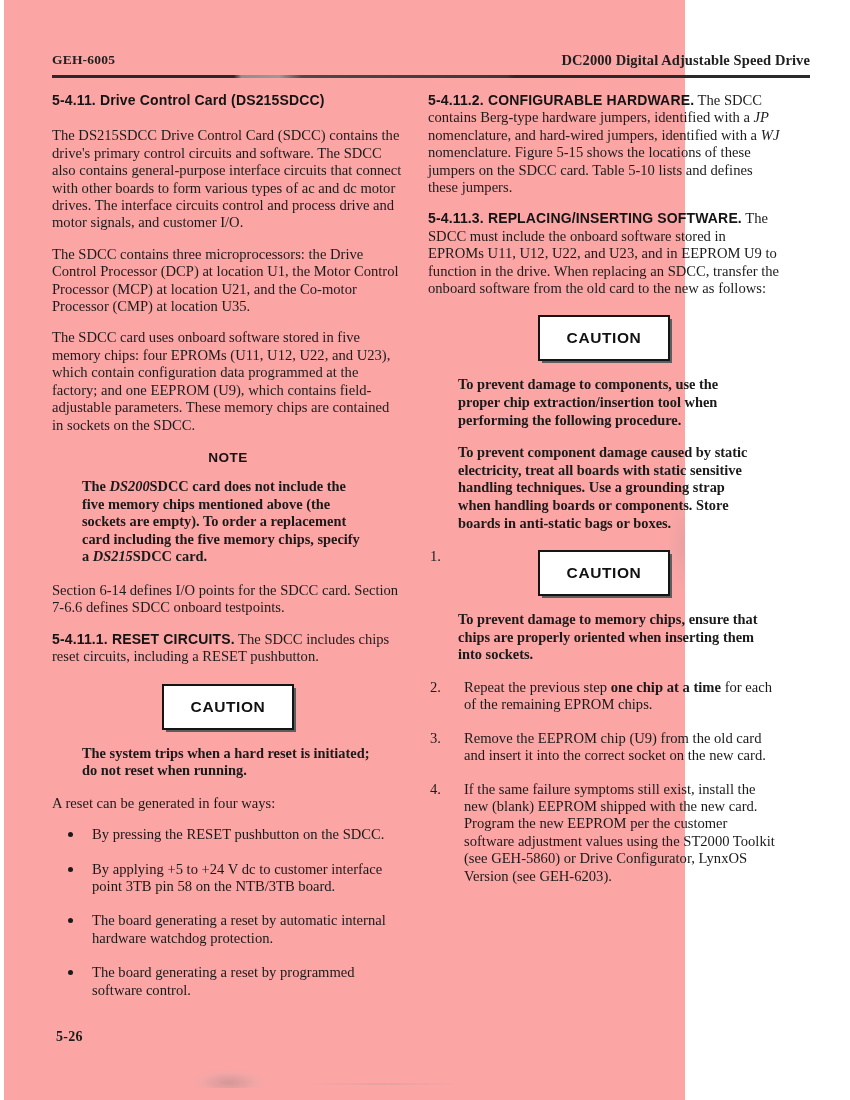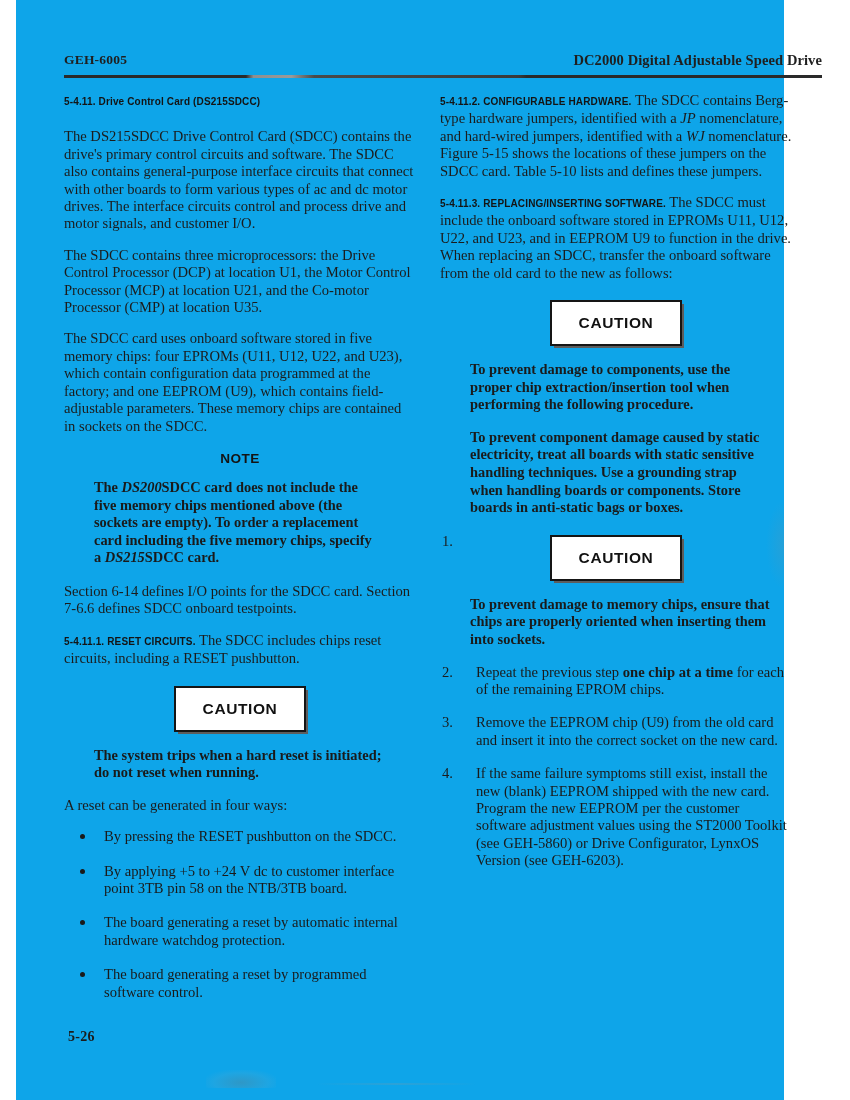--- a/index.html
+++ b/index.html
@@ -12,24 +12,24 @@
     height: 1100px;
     position: relative;
     overflow: hidden;
     font-family: "Liberation Serif", "DejaVu Serif", serif;
     color: #1a1a1a;
     -webkit-font-smoothing: none;
   }
 
   .page {
     position: absolute;
-    left: 16px; top: 0;
-    width: 768px;
+    left: 4px; top: 0;
+    width: 681px;
     height: 1100px;
-    background: #0ea5e9;
+    background: #fca5a5;
   }
 
   
   .header {
     position: absolute;
     left: 48px;
     top: 52px;
     width: 758px;
     height: 26px;
   }
@@ -80,21 +80,21 @@
     margin: 0 0 14px 0;
     font-size: 14.6px;
     line-height: 17.4px;
     text-align: left;
     color: #1c1c1c;
   }
 
   .sec-head {
     font-family: "Liberation Sans", "DejaVu Sans", sans-serif;
     font-weight: bold;
-    font-size: 10px;
+    font-size: 14px;
     letter-spacing: 0.15px;
     color: #141414;
     text-align: right;
   }
   .sec-head-block {
     margin: 0 0 14px 0;
     font-size: 14.6px;
     line-height: 17.4px;
   }
   .sec-title-only {

